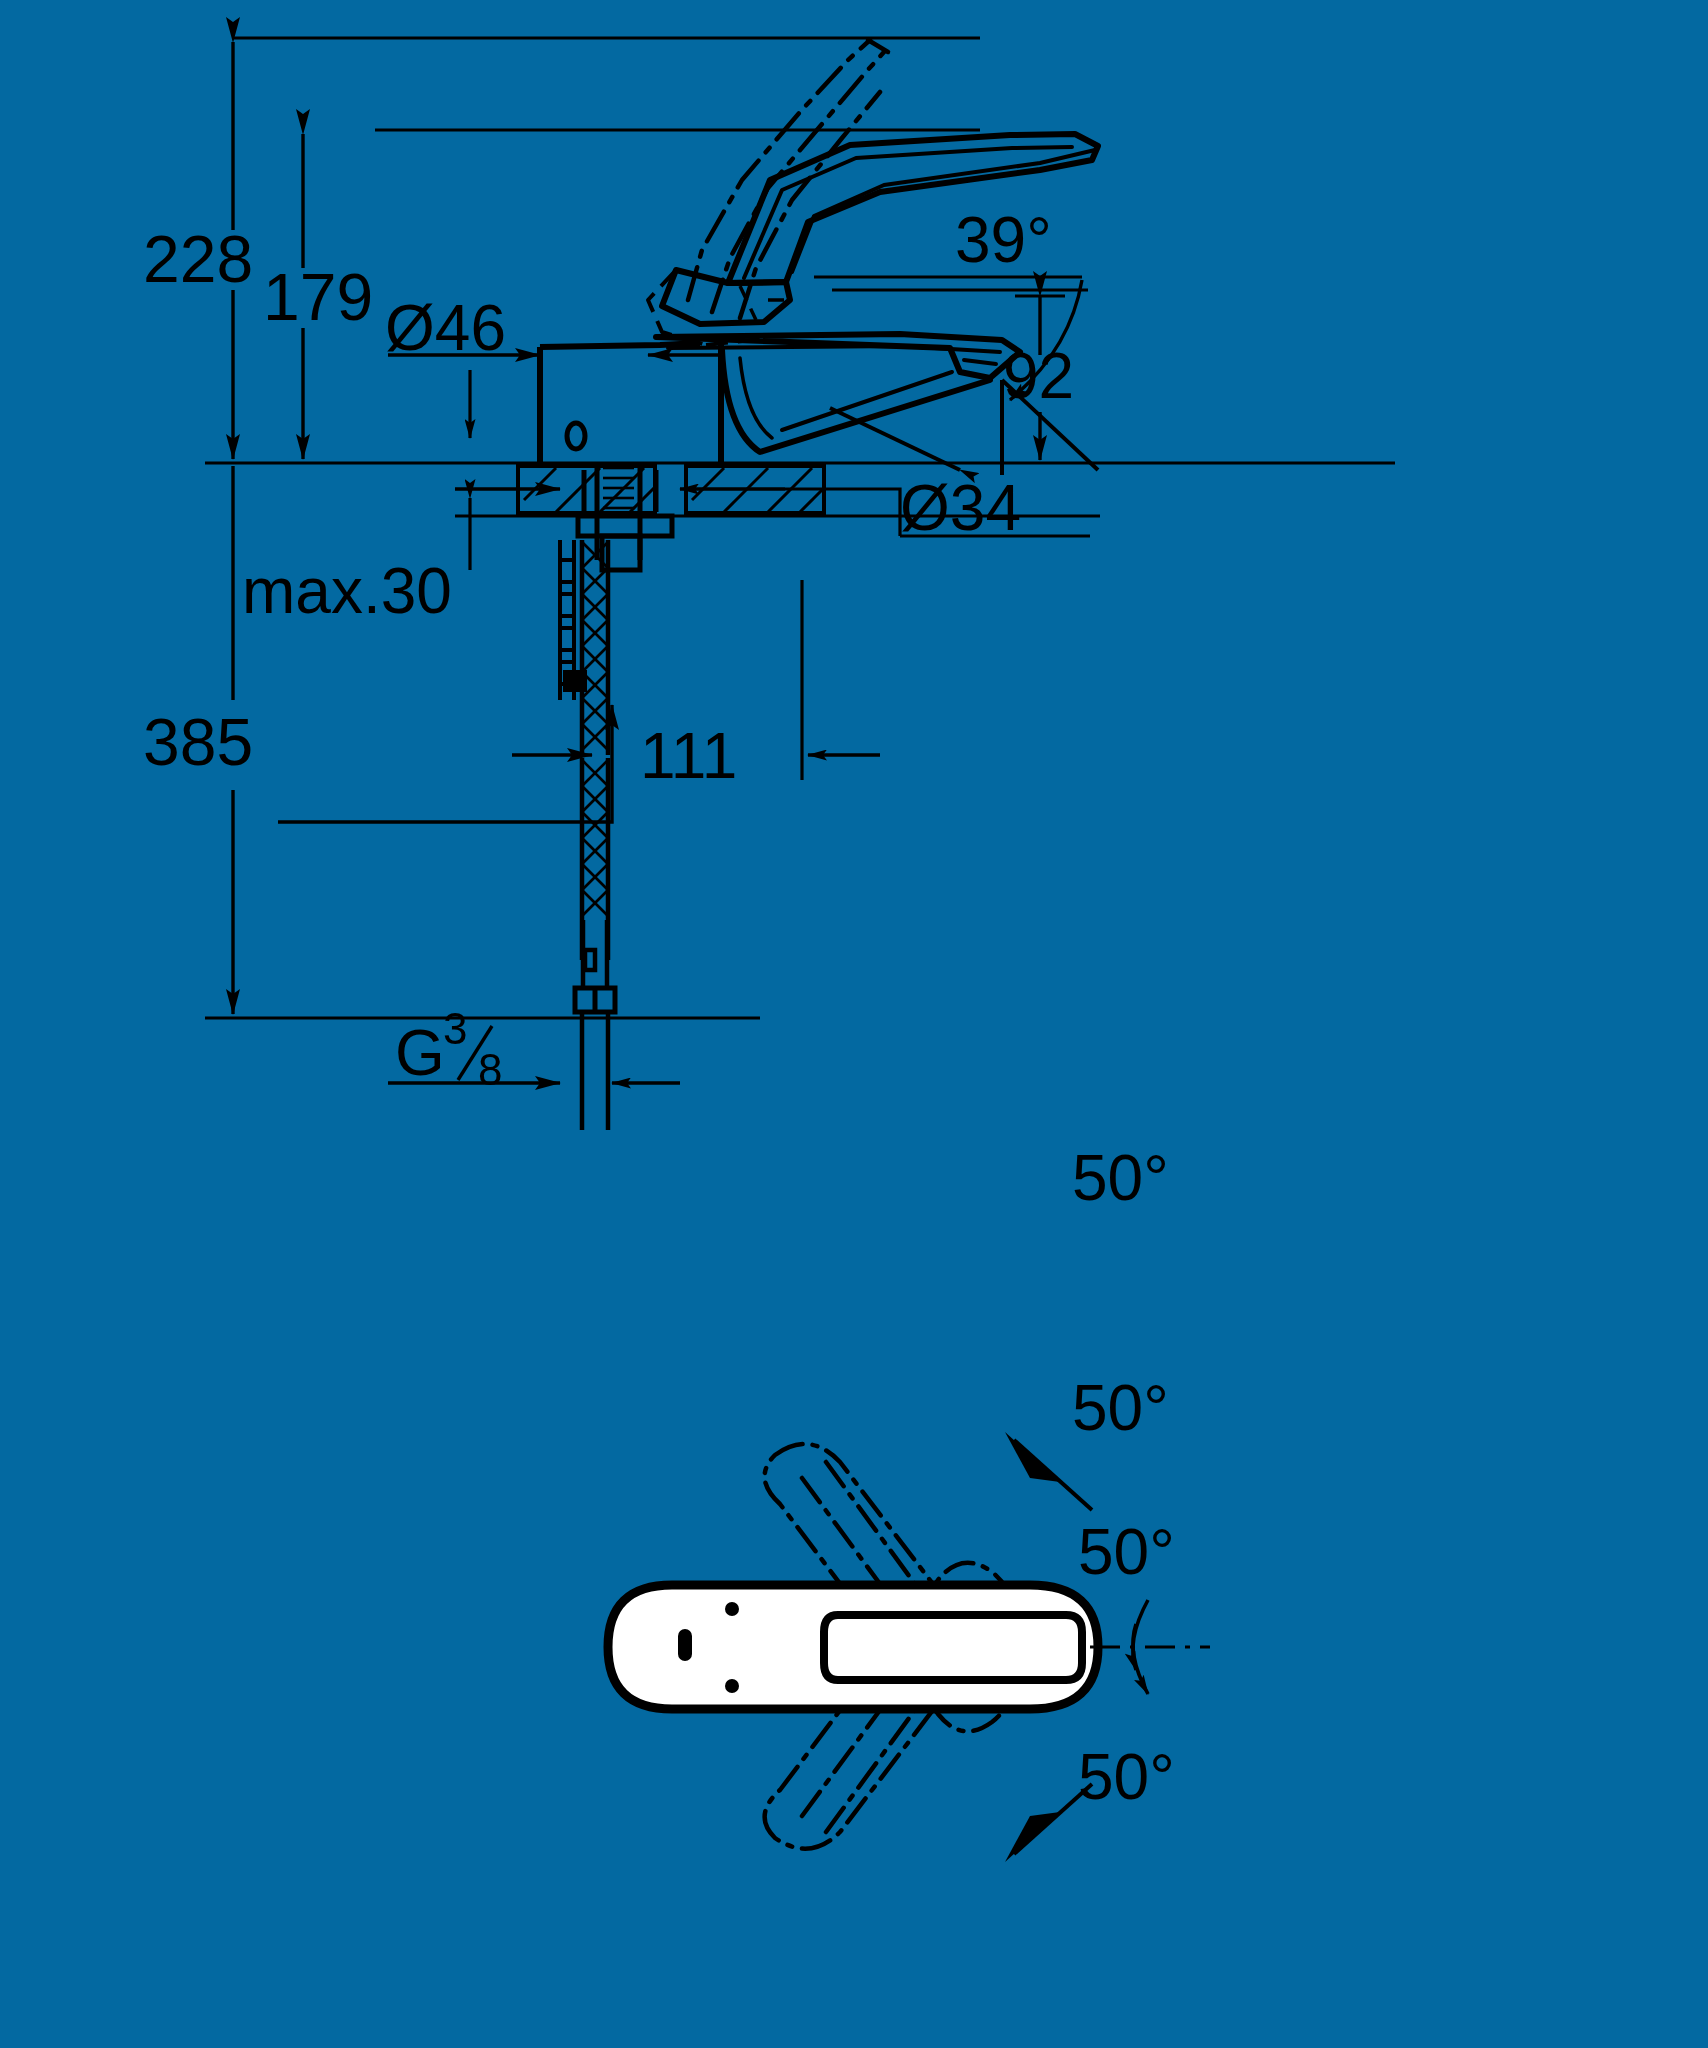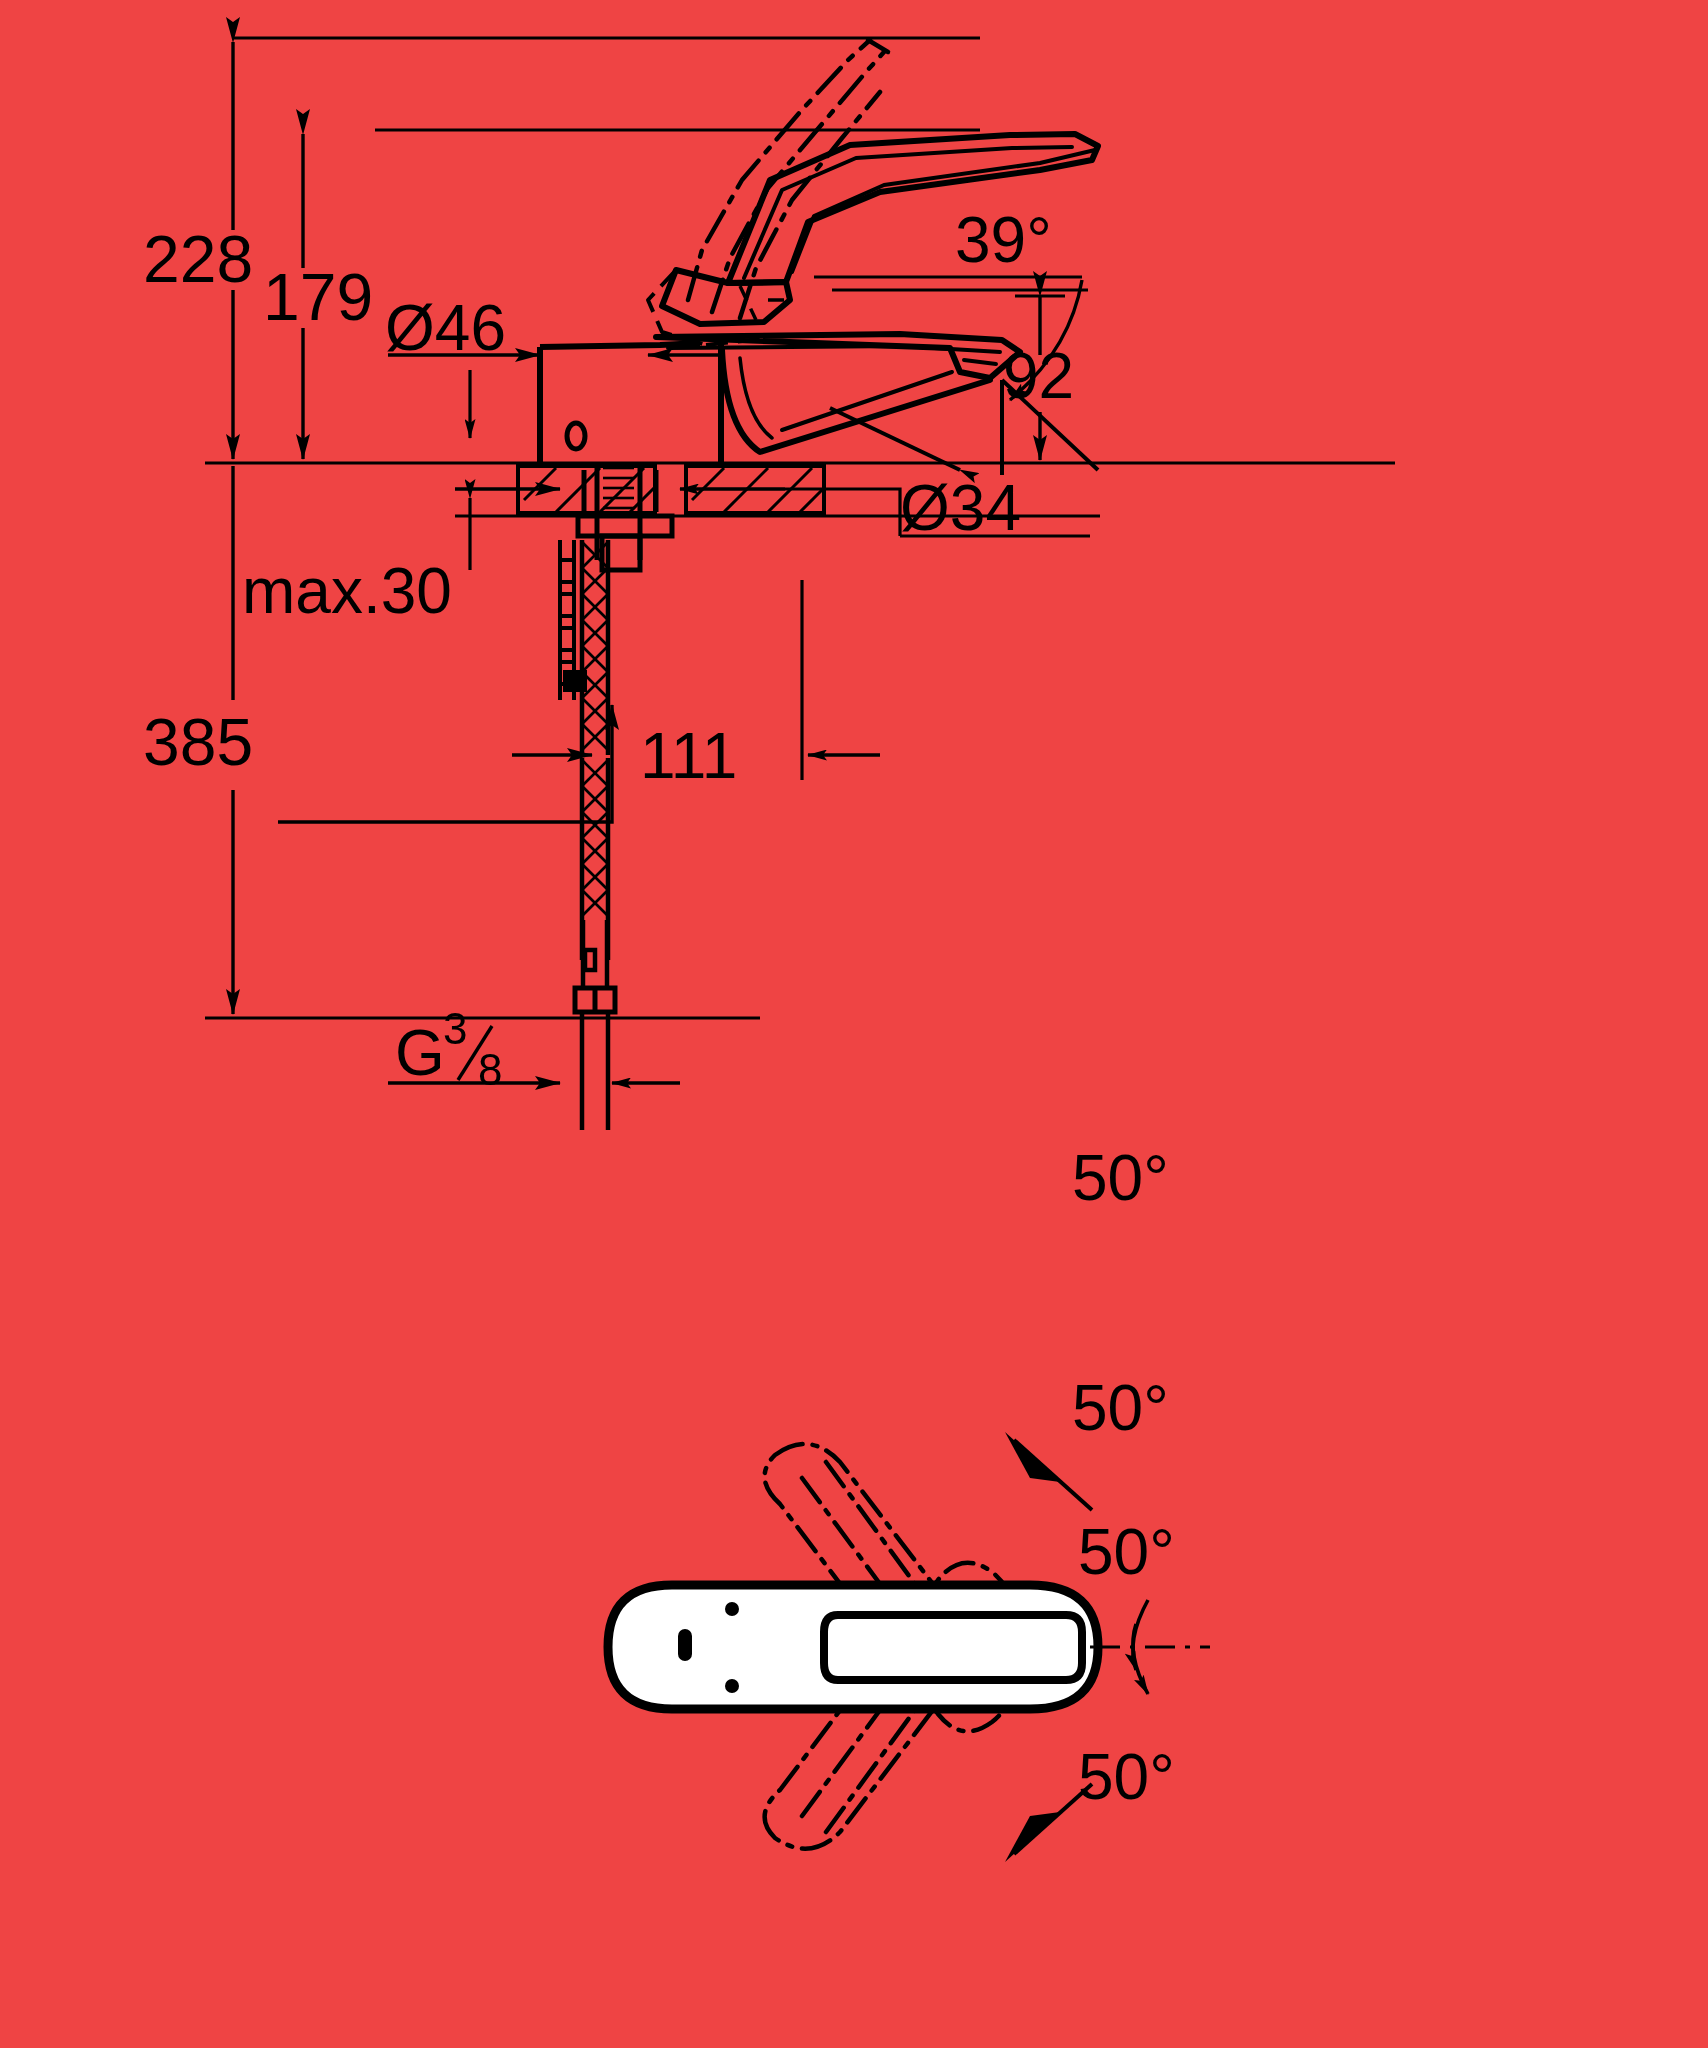--- a/index.html
+++ b/index.html
@@ -7,21 +7,21 @@
     font-family:"Liberation Sans", sans-serif;
     color:#000000;
     width:1708px;
     height:2048px;
     overflow:hidden;
   }
   #sheet{
     position:relative;
     width:1708px;
     height:2048px;
-    background:#ef4444;
+    background:#0369a1;
     text-decoration:underline;
   }
   #sheet svg{position:absolute;left:0;top:0;}
   .dimtext{
     font-family:"Liberation Sans", sans-serif;
     font-weight:400;
     fill:#000000;
   }
 </style>
 </head>

